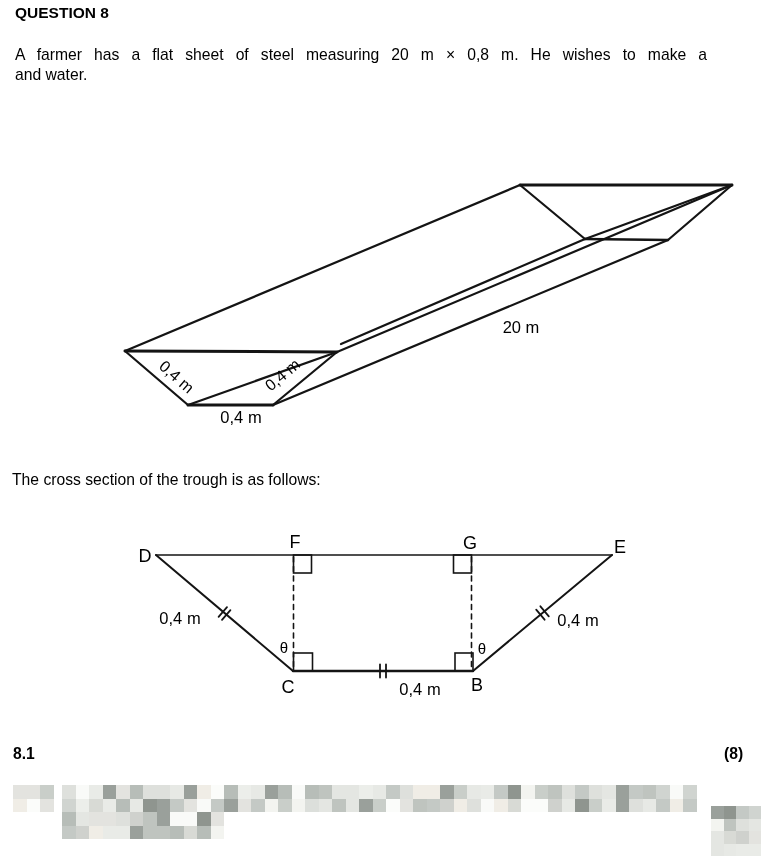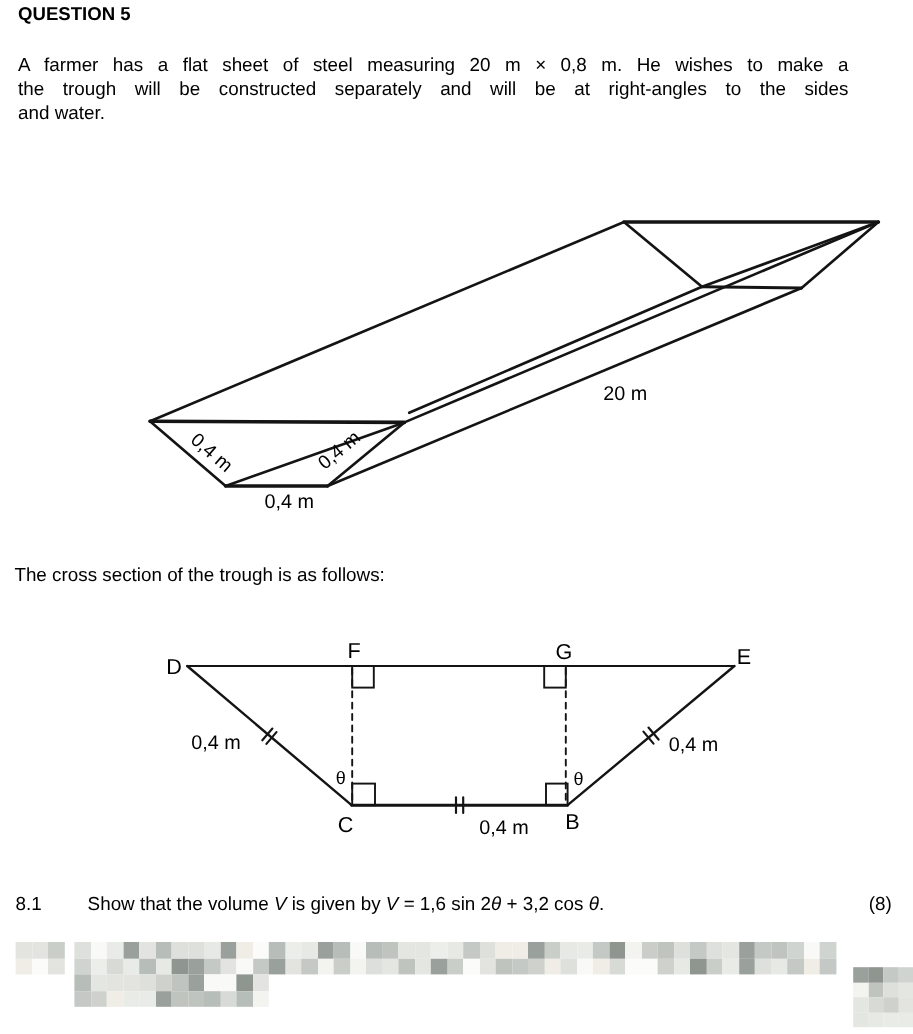--- a/index.html
+++ b/index.html
@@ -3,39 +3,38 @@
 <meta charset="utf-8">
 <style>
   html,body{margin:0;padding:0;background:#fff;}
   .page{position:relative;width:761px;height:862px;background:#ffffff;overflow:hidden;
         font-family:"Liberation Sans",sans-serif;color:#000;}
   .title{position:absolute;left:15px;top:4px;font-size:15.5px;font-weight:bold;margin:0;}
   .para{position:absolute;left:15px;top:45px;width:692px;font-size:15.7px;line-height:20px;}
   .para .pl{white-space:normal;}
   .para .j{text-align:justify;text-align-last:justify;}
   .intro2{position:absolute;left:12px;top:471px;font-size:15.7px;}
-  .qrow{position:absolute;left:0;top:745px;width:761px;height:20px;font-size:15.7px;}
+  .qrow{position:absolute;left:0;top:745px;width:761px;height:20px;font-size:15.7px;font-weight:bold;}
   .qnum{position:absolute;left:13px;}
   .qtext{position:absolute;left:73px;white-space:nowrap;}
   .qmarks{position:absolute;left:724px;}
   .qtext .it{font-style:italic;}
   svg.diagram{position:absolute;left:0;top:0;}
   svg text{font-family:"Liberation Sans",sans-serif;fill:#000;}
   .mosaic{position:absolute;display:grid;}
 </style>
 </head>
 <body>
 
 <div class="page">
 
-  <h1 class="title">QUESTION 5</h1>
+  <h1 class="title">QUESTION 8</h1>
 
   <div class="para">
     <div class="pl j">A farmer has a flat sheet of steel measuring 20 m × 0,8 m. He wishes to make a</div>
-    <div class="pl j">the trough will be constructed separately and will be at right-angles to the sides</div>
     <div class="pl">and water.</div>
   </div>
 
   <svg class="diagram" width="761" height="862" viewBox="0 0 761 862">
 
     <g stroke="#141414" fill="none" stroke-linecap="round">
 
       <path d="M125,351 L337,352" stroke-width="3"></path>
       <path d="M125,351 L188,405" stroke-width="2.2"></path>
       <path d="M188,405 L273,405" stroke-width="3"></path>
@@ -92,21 +91,20 @@
     <text x="482" y="654" font-size="15" text-anchor="middle">θ</text>
     <text x="180" y="624" font-size="16.5" text-anchor="middle">0,4 m</text>
     <text x="578" y="626" font-size="16.5" text-anchor="middle">0,4 m</text>
     <text x="420" y="695" font-size="16.5" text-anchor="middle">0,4 m</text>
   </svg>
 
   <div class="intro2">The cross section of the trough is as follows:</div>
 
   <div class="qrow">
     <span class="qnum">8.1</span>
-    <span class="qtext"><span>Show that the volume </span><span class="it">V</span><span> is given by  </span><span class="it">V</span><span> = 1,6 sin 2</span><span class="it">θ</span><span> + 3,2 cos </span><span class="it">θ</span><span>.</span></span>
     <span class="qmarks">(8)</span>
   </div>
 
   <div id="redactions">
       <div class="mosaic" style="left: 13px; top: 785px; grid-template-columns: repeat(3, 13.5px); grid-auto-rows: 13.5px;">
         <div style="background: rgb(227, 227, 223);"></div>
         <div style="background: rgb(227, 227, 223);"></div>
         <div style="background: rgb(201, 206, 201);"></div>
         <div style="background: rgb(240, 237, 230);"></div>
         <div style="background: rgb(251, 252, 250);"></div>

